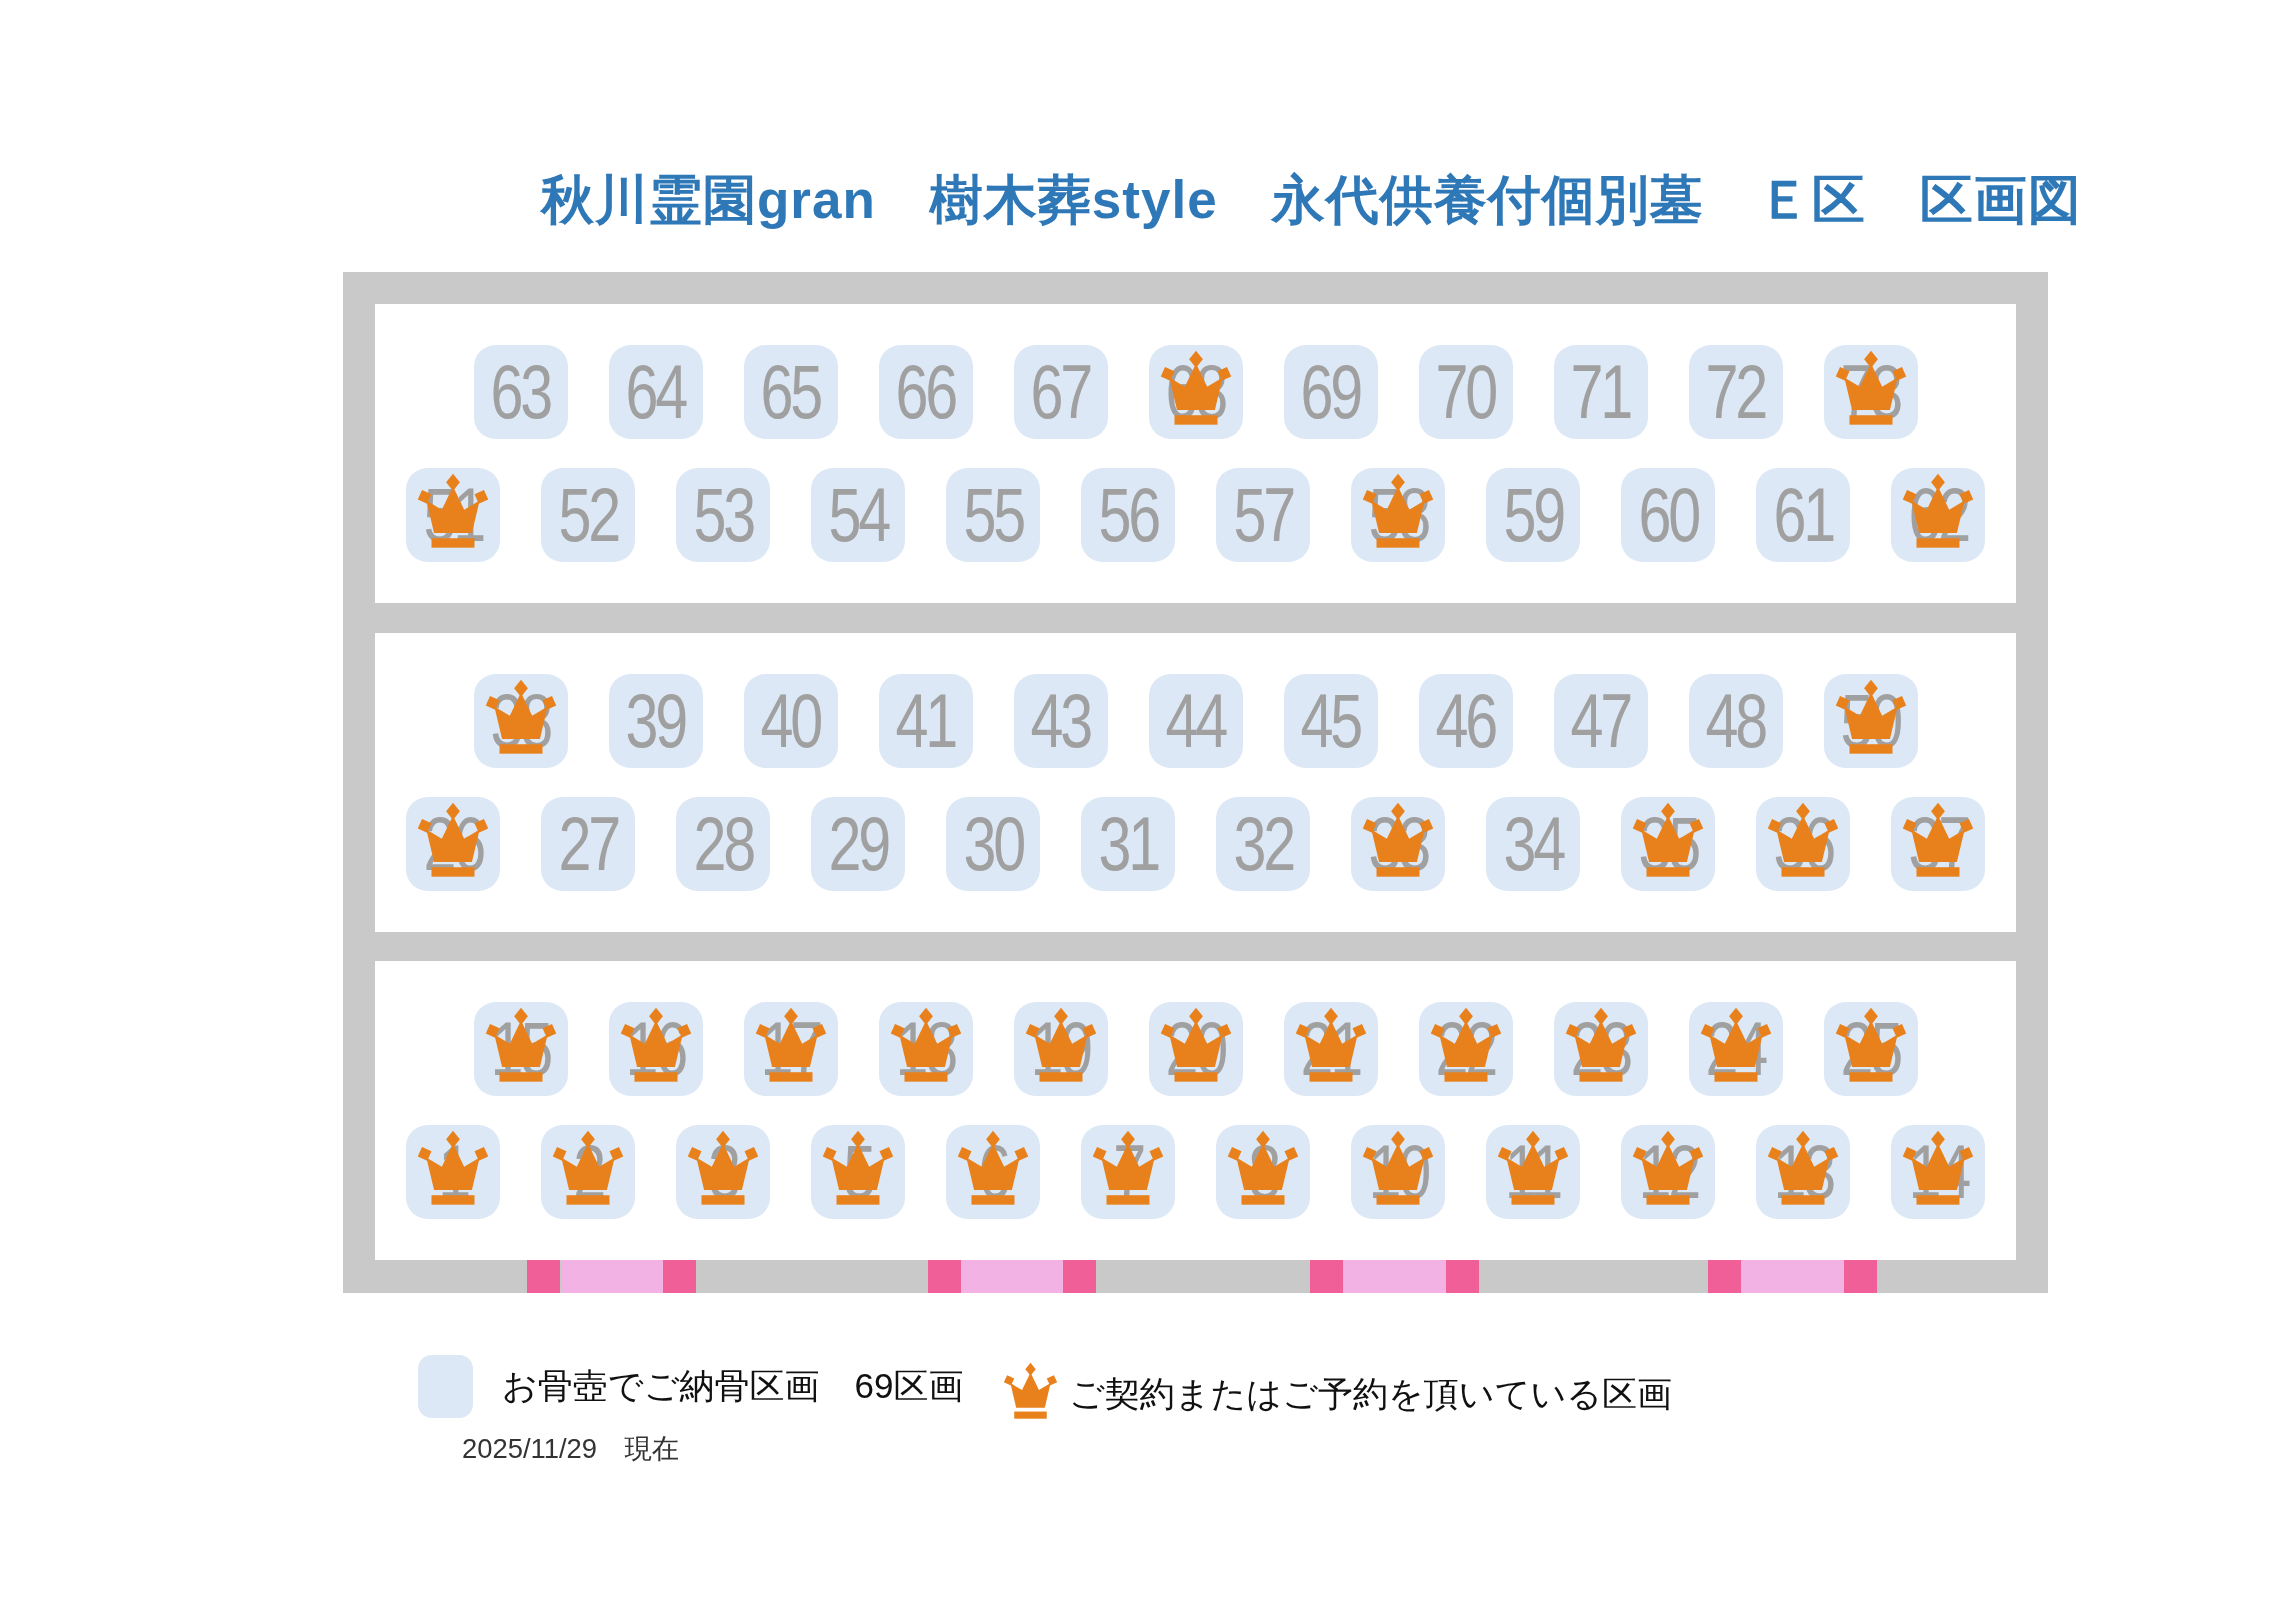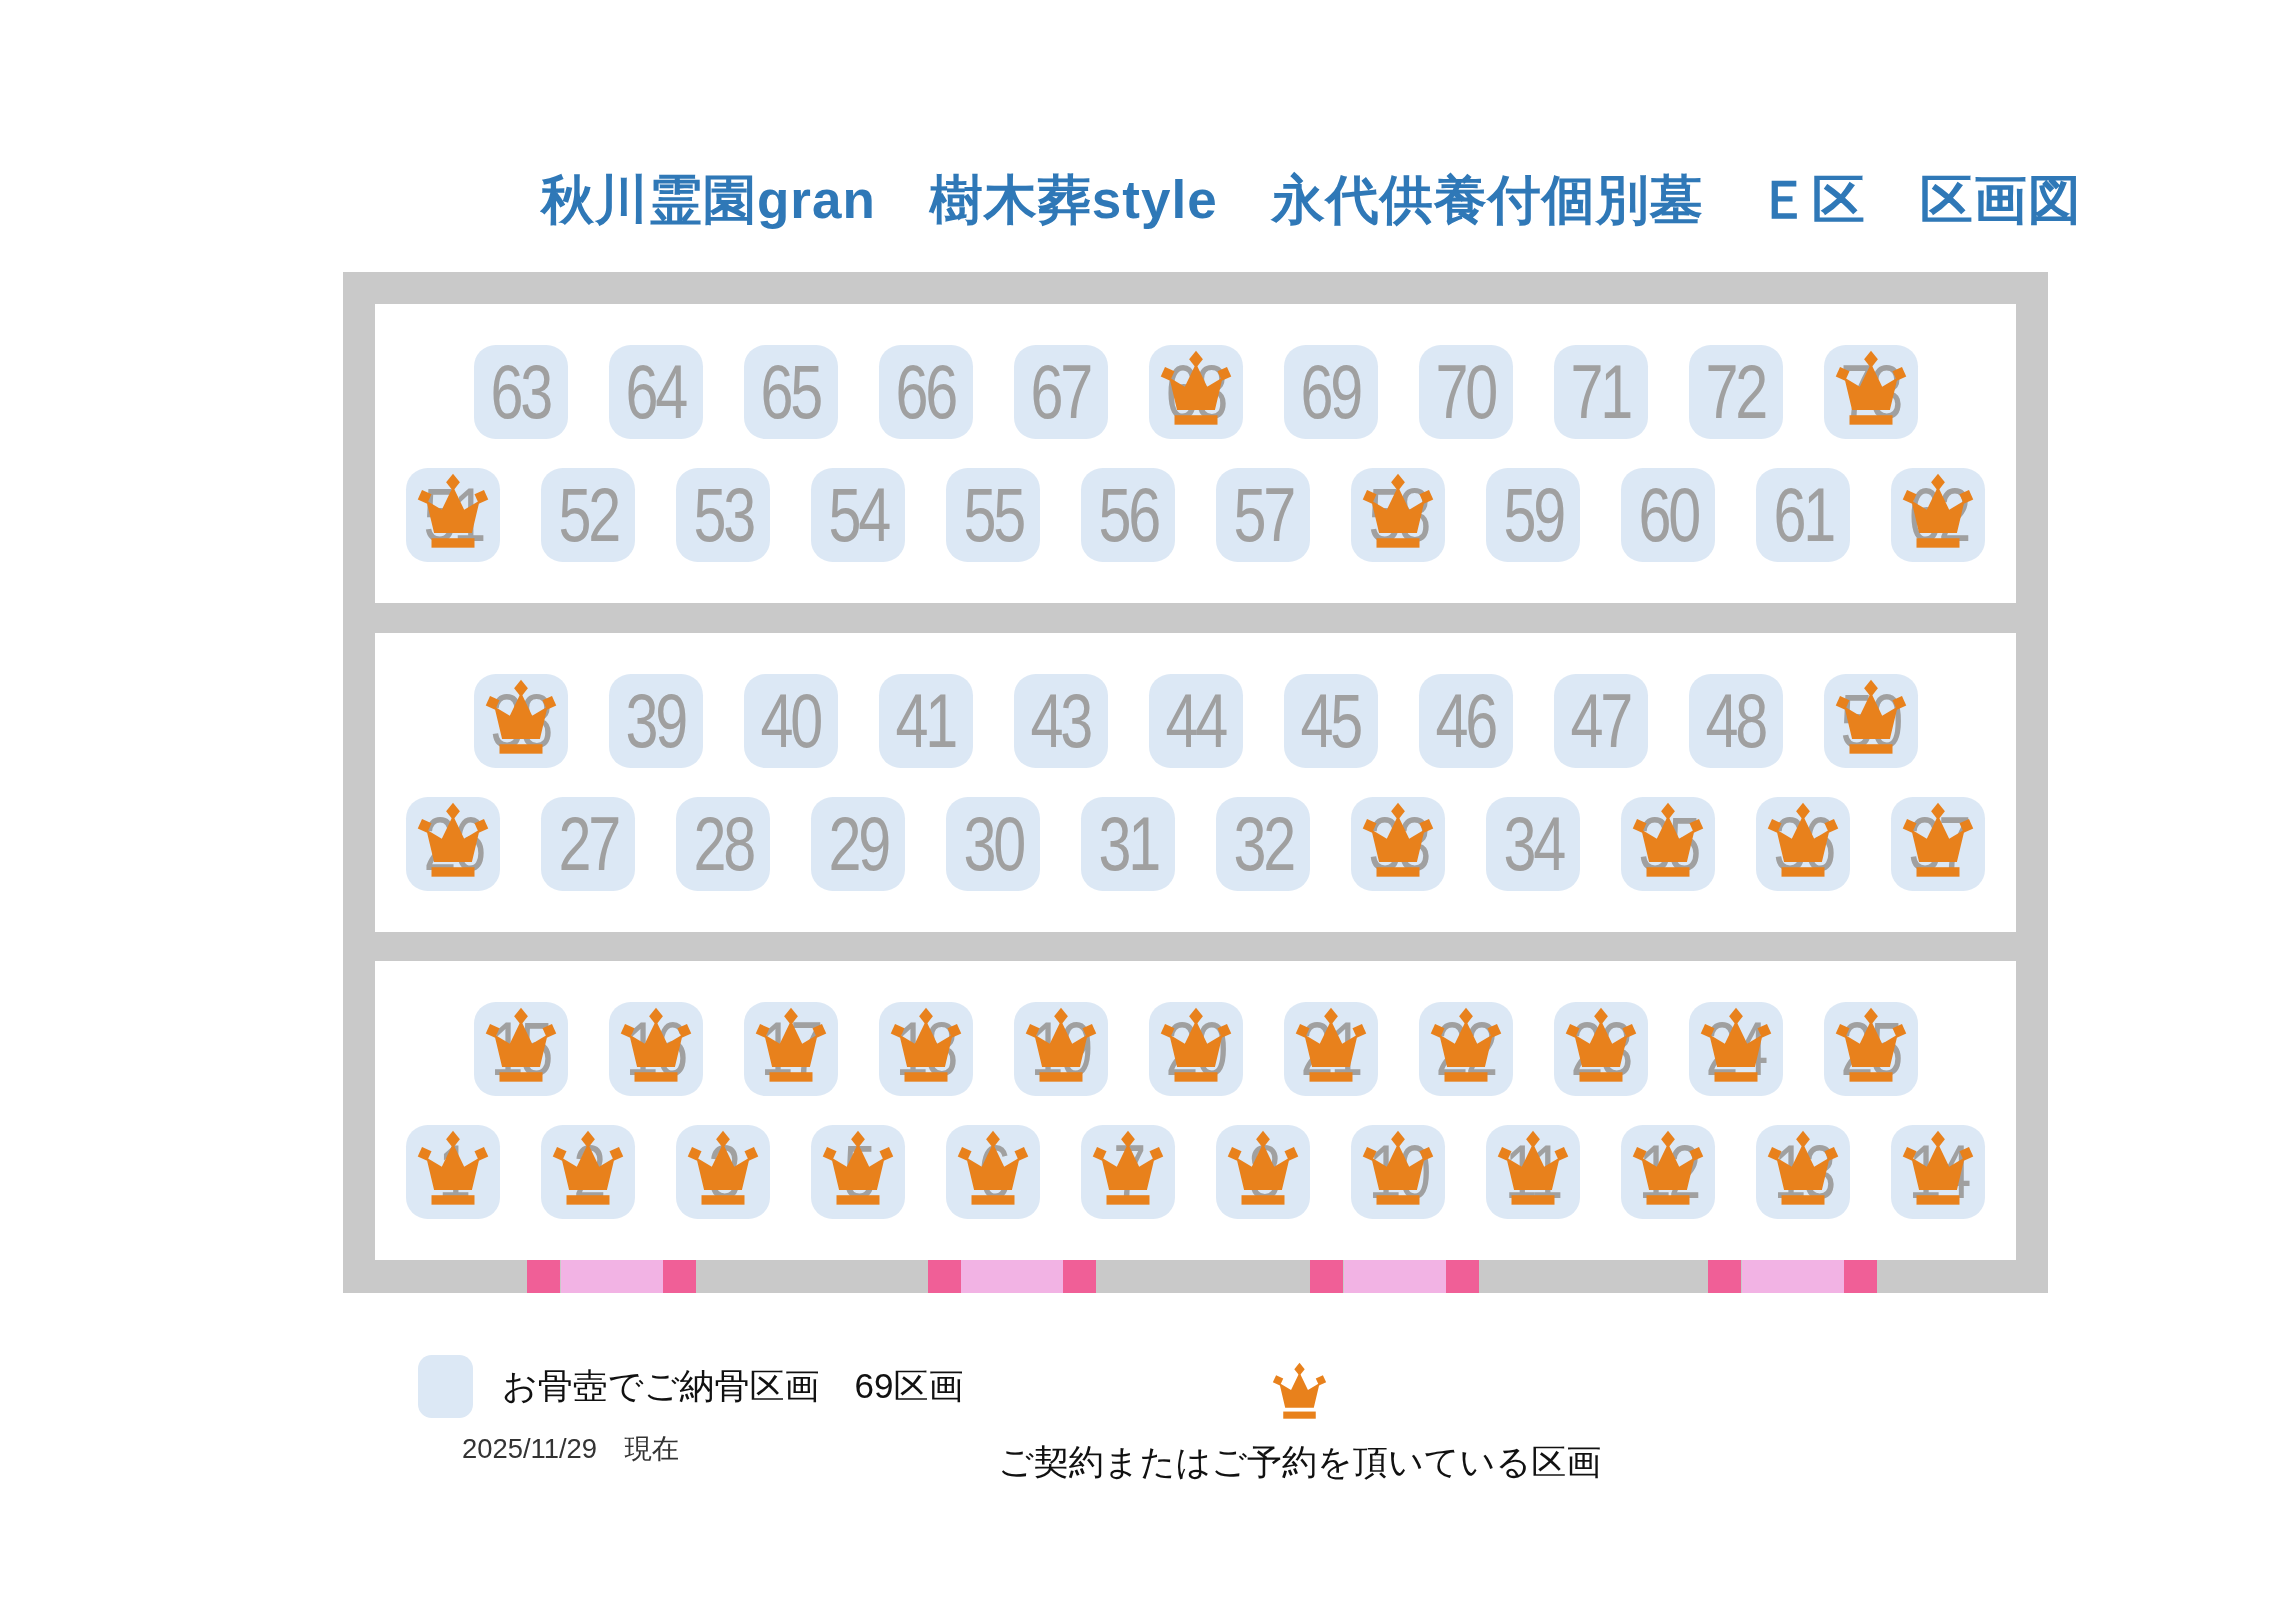--- a/index.html
+++ b/index.html
@@ -39,21 +39,21 @@
     transform:translate(-50%,-50%);
   }
   svg.crown polygon, svg.crown rect { fill:#E8811C; }
   .marker { position:absolute; bottom:0; height:33px; }
   .marker.dark  { background:#F05F97; }
   .marker.light { background:#F2B3E4; }
   .legend {
     position:absolute; top:1355px; display:flex; align-items:center; gap:29px;
   }
   .legend.l1 { left:418px; }
-  .legend.l2 { left:998px; gap:5.9px;flex-direction:column; }
+  .legend.l2 { left:998px; gap:5.9px; }
   .legend-swatch { width:55px; height:63px; border-radius:13.7px; background:#DCE8F5; }
   .legend-crown { width:65px; height:78px; }
   .legend-label { font-size:35px; font-weight:normal; color:#111111; white-space:pre; }
   .datestamp {
     position:absolute; left:431px; top:1431px;
     font-size:27.4px; color:#333333; white-space:pre;margin-left:31px;
   }
 </style>
 </head>
 <body>

